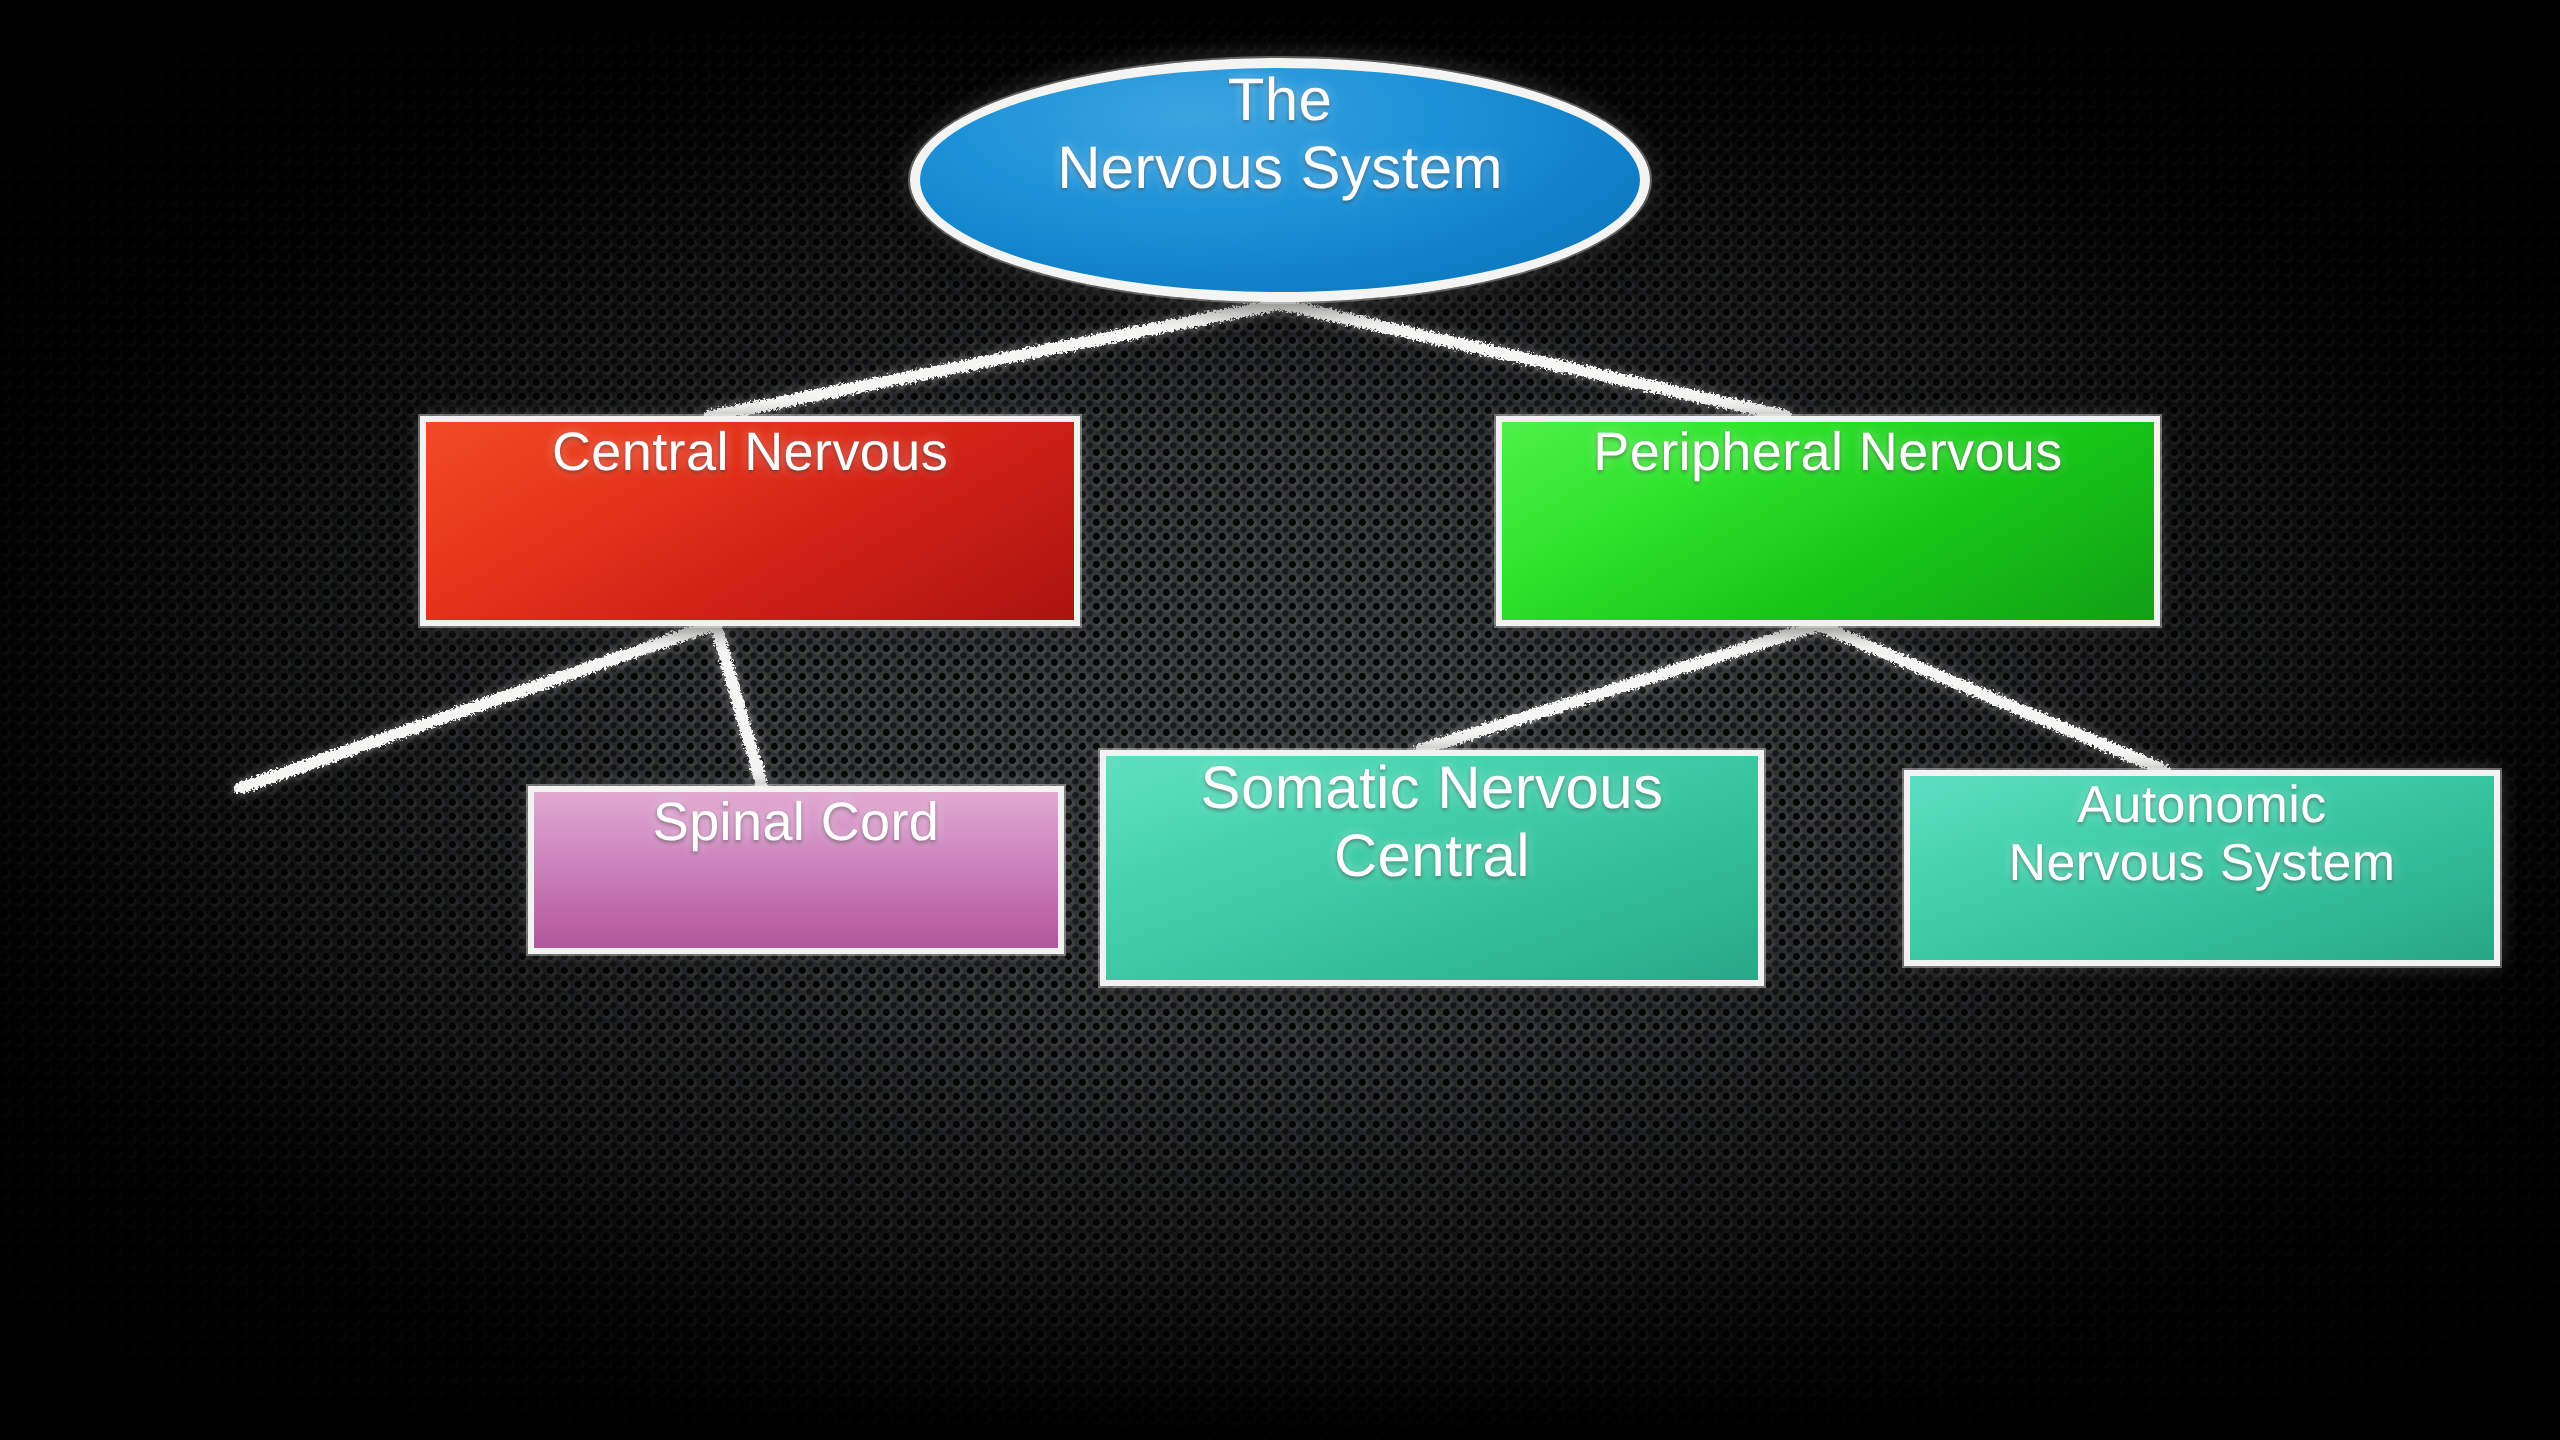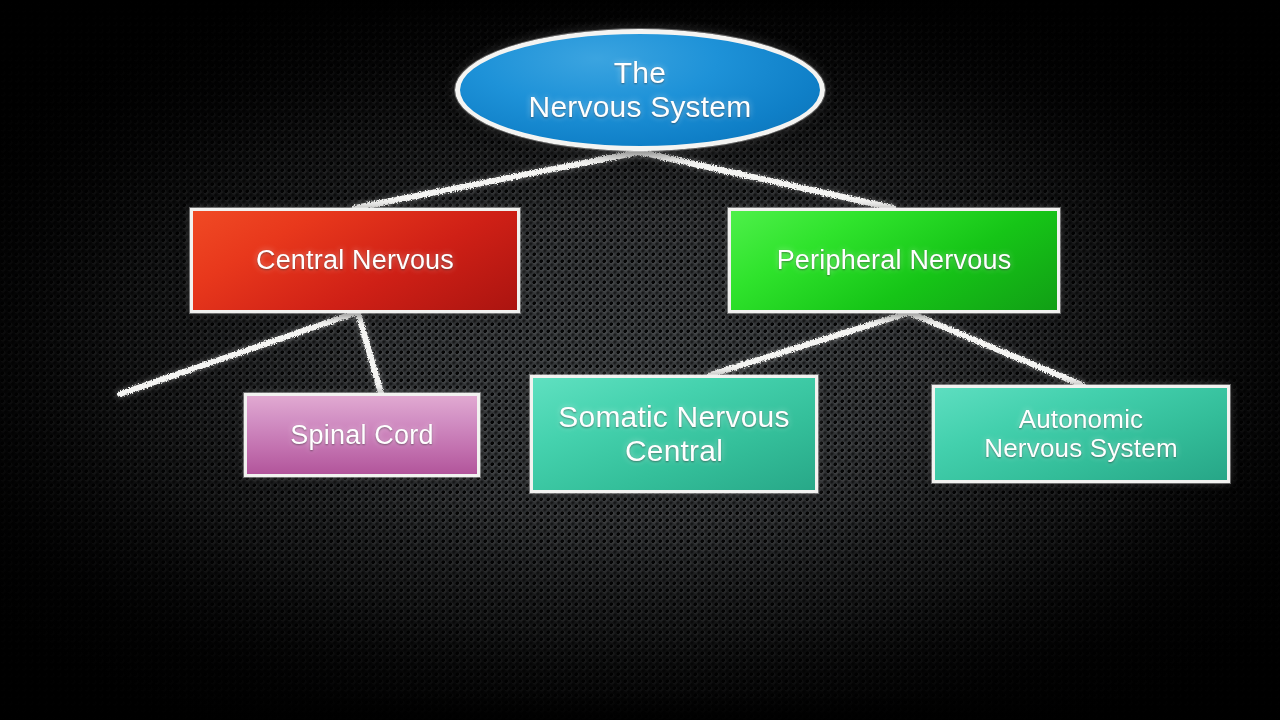--- a/index.html
+++ b/index.html
@@ -50,36 +50,37 @@
     position:absolute; left:0; right:0; bottom:0; height:30px;
     background:linear-gradient(to top, rgba(0,0,0,0.8), rgba(0,0,0,0));
   }
 
   
   #connectors { position:absolute; inset:0; }
 
   
   .node {
     position:absolute;
-    display:flex; align-items:center; justify-content:center;
+    display:flex; justify-content:center;
     text-align:center;
     color:#ffffff;
     line-height:1.12;
     letter-spacing:0.2px;
     text-shadow:0 0 6px rgba(255,255,255,0.45), 0 1px 2px rgba(0,0,0,0.45);
     user-select:none;
   }
 
   
   .chalk-rim {
     border:3px solid #f2f2f0;
     box-shadow:
       0 0 0 1px rgba(255,255,255,0.35),
       0 0 9px rgba(255,255,255,0.22),
       0 2px 10px rgba(0,0,0,0.6);
+    margin-left: 20px;
   }
 
   
   #node-root {
     left:455px; top:29px; width:370px; height:122px;
     border-radius:50%;
     background:
       radial-gradient(ellipse at 38% 22%, #3ba4e0 0%, #1e92d8 38%, #0f7fc7 72%, #0c6fb2 100%);
     border:5px solid #f4f4f2;
     box-shadow:
@@ -101,26 +102,26 @@
     font-size:27px;
   }
 
   
   #node-brain {
     left:37px; top:394px; width:162px; height:82px;
     background:linear-gradient(to bottom, #e3aad2 0%, #d393c5 30%, #c473b1 66%, #b3559c 100%);
     font-size:27px;
   }
   #node-spinal {
-    left:244px; top:393px; width:236px; height:84px;
+    left:244px; top:393px; width:268px; height:84px;
     background:linear-gradient(to bottom, #e1a9d1 0%, #d290c4 30%, #c372b0 66%, #b2559b 100%);
     font-size:27px;
   }
   #node-somatic {
-    left:530px; top:375px; width:288px; height:118px;
+    left:530px; top:375px; width:332px; height:118px;
     background:linear-gradient(160deg, #5fe0c0 0%, #45d2ae 32%, #34bf9a 66%, #28a888 100%);
     font-size:30px;
   }
   #node-autonomic {
     left:932px; top:385px; width:298px; height:98px;
     background:linear-gradient(160deg, #5ddec0 0%, #43d0ad 32%, #33bd99 66%, #27a687 100%);
     font-size:26px;
   }
 
   .node-label { display:block; padding:0 10px; }

